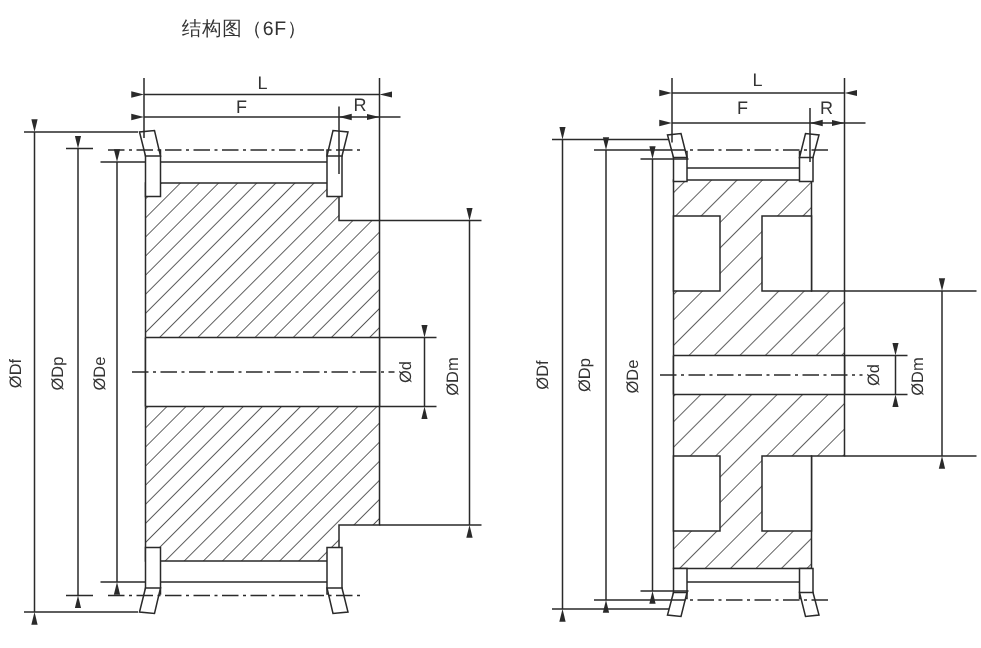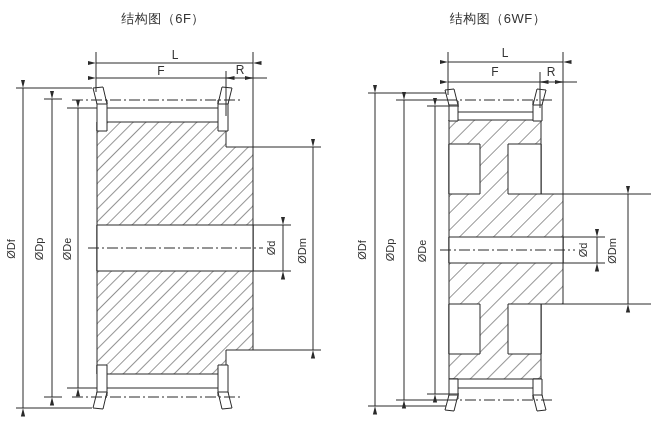--- a/index.html
+++ b/index.html
@@ -122,21 +122,20 @@
   <span class="title" style="left:163px;top:19px">结构图（6F）</span>
   <span class="dlabel" style="left:175px;top:55px">L</span>
   <span class="dlabel" style="left:161px;top:71px">F</span>
   <span class="dlabel" style="left:240px;top:70px">R</span>
   <span class="rlabel" style="left:11px;top:249px">ØDf</span>
   <span class="rlabel" style="left:39px;top:249px">ØDp</span>
   <span class="rlabel" style="left:67px;top:249px">ØDe</span>
   <span class="rlabel" style="left:271px;top:248px">Ød</span>
   <span class="rlabel" style="left:302px;top:251px">ØDm</span>
 
-  <span class="title" style="left:498px;top:19px">结构图（6WF）</span>
   <span class="dlabel" style="left:505px;top:53px">L</span>
   <span class="dlabel" style="left:495px;top:72px">F</span>
   <span class="dlabel" style="left:551px;top:72px">R</span>
   <span class="rlabel" style="left:362px;top:250px">ØDf</span>
   <span class="rlabel" style="left:390px;top:250px">ØDp</span>
   <span class="rlabel" style="left:422px;top:251px">ØDe</span>
   <span class="rlabel" style="left:583px;top:250px">Ød</span>
   <span class="rlabel" style="left:612px;top:251px">ØDm</span>
 
 </div>

